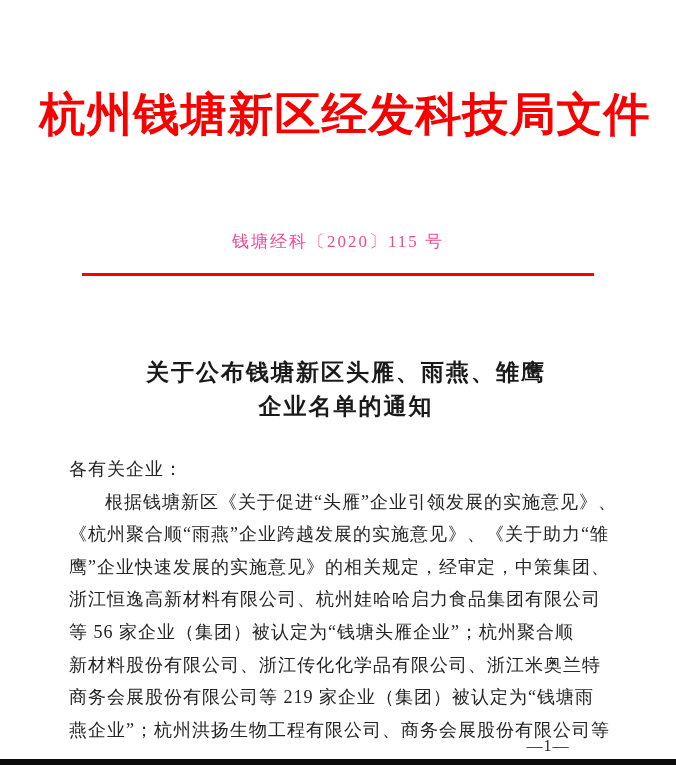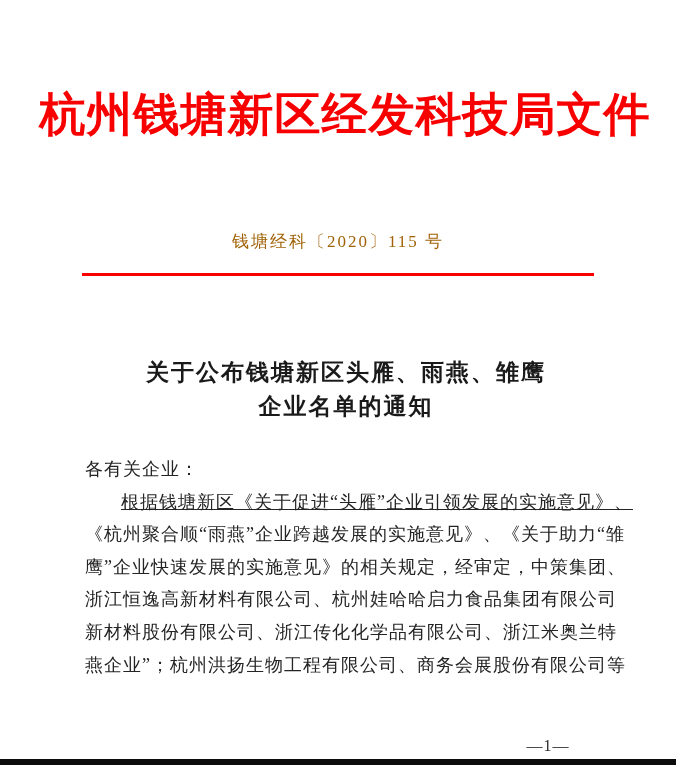--- a/index.html
+++ b/index.html
@@ -22,55 +22,54 @@
     font-size:46px;font-weight:bold;
     letter-spacing:1px;
     color:var(--accent-red);
     white-space:nowrap;
   }
   .doc-number{
     position:absolute;top:230px;left:0;width:676px;
     text-align:center;
     font-size:17px;
     letter-spacing:2px;
-    color:#a16207;
+    color:#ec4899;
   }
   .red-line{
     position:absolute;top:273px;left:82px;
     width:512px;height:3px;
     background:var(--accent-red);
   }
   .notice-title{
     position:absolute;top:356px;left:8px;width:676px;
     text-align:center;
     font-size:23px;font-weight:bold;
     line-height:34px;
     letter-spacing:2px;
     color:#1a1a1a;
   }
   .body-block{
-    position:absolute;top:453px;left:85px;
+    position:absolute;top:453px;left:69px;
     width:503px;
     font-size:18px;
     line-height:32.6px;
     letter-spacing:1px;
     color:var(--body-text);
   }
   .salutation{
     text-align:left;
   }
   .body-line{
     text-align:justify;
     text-align-last:justify;
     text-justify:inter-character;
     white-space:nowrap;
   }
   .body-line.indent{
     text-indent:2em;
-    text-decoration:underline;
   }
   .page-number{
     position:absolute;top:737px;left:517px;width:62px;
     text-align:center;
     font-size:16px;
     letter-spacing:1px;
     color:#2a2a2a;
   }
   .scan-edge{
     position:absolute;bottom:0;left:0;
@@ -93,21 +92,23 @@
     <div>关于公布钱塘新区头雁、雨燕、雏鹰</div>
     <div>企业名单的通知</div>
   </div>
 
   <div class="body-block">
     <div class="salutation">各有关企业：</div>
     <div class="body-line indent">根据钱塘新区《关于促进“头雁”企业引领发展的实施意见》、</div>
     <div class="body-line">《杭州聚合顺“雨燕”企业跨越发展的实施意见》、《关于助力“雏</div>
     <div class="body-line">鹰”企业快速发展的实施意见》的相关规定，经审定，中策集团、</div>
     <div class="body-line">浙江恒逸高新材料有限公司、杭州娃哈哈启力食品集团有限公司</div>
+    <div class="body-line">等 56 家企业（集团）被认定为“钱塘头雁企业”；杭州聚合顺</div>
     <div class="body-line">新材料股份有限公司、浙江传化化学品有限公司、浙江米奥兰特</div>
+    <div class="body-line">商务会展股份有限公司等 219 家企业（集团）被认定为“钱塘雨</div>
     <div class="body-line">燕企业”；杭州洪扬生物工程有限公司、商务会展股份有限公司等</div>
   </div>
 
   <div class="page-number">—1—</div>
 
   <div class="scan-edge"></div>
 
 </div>
 
 </body></html>

